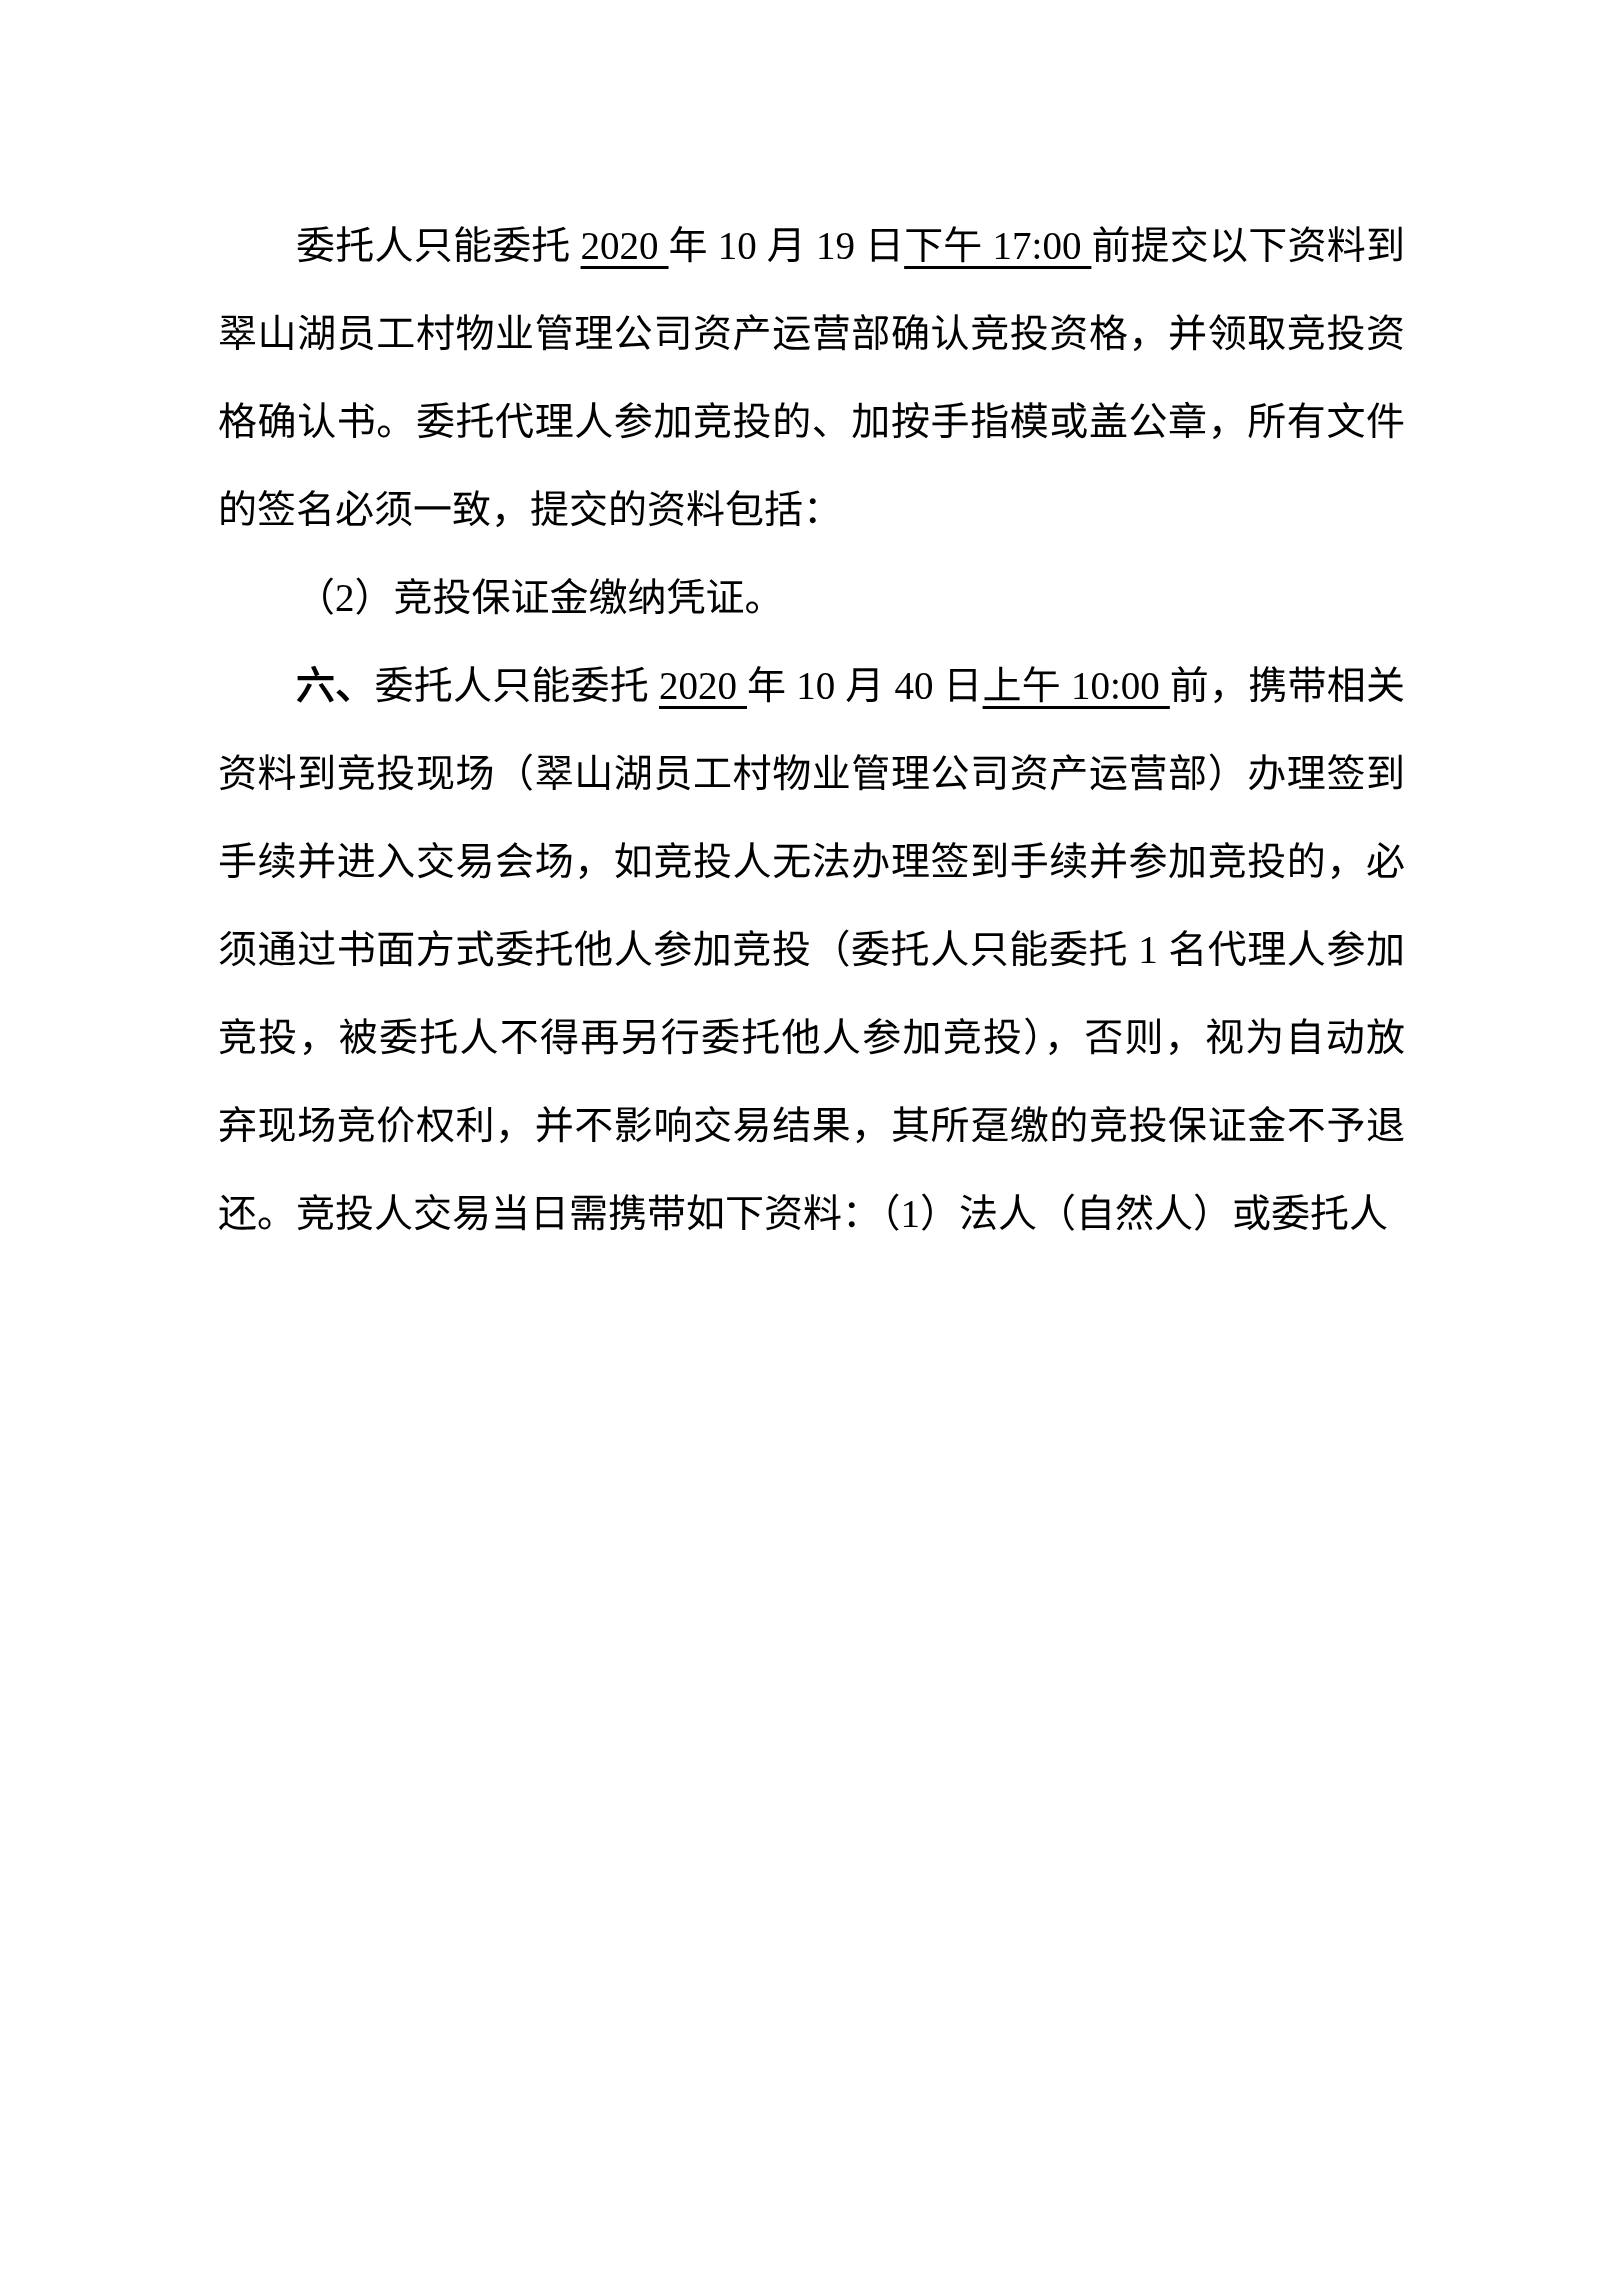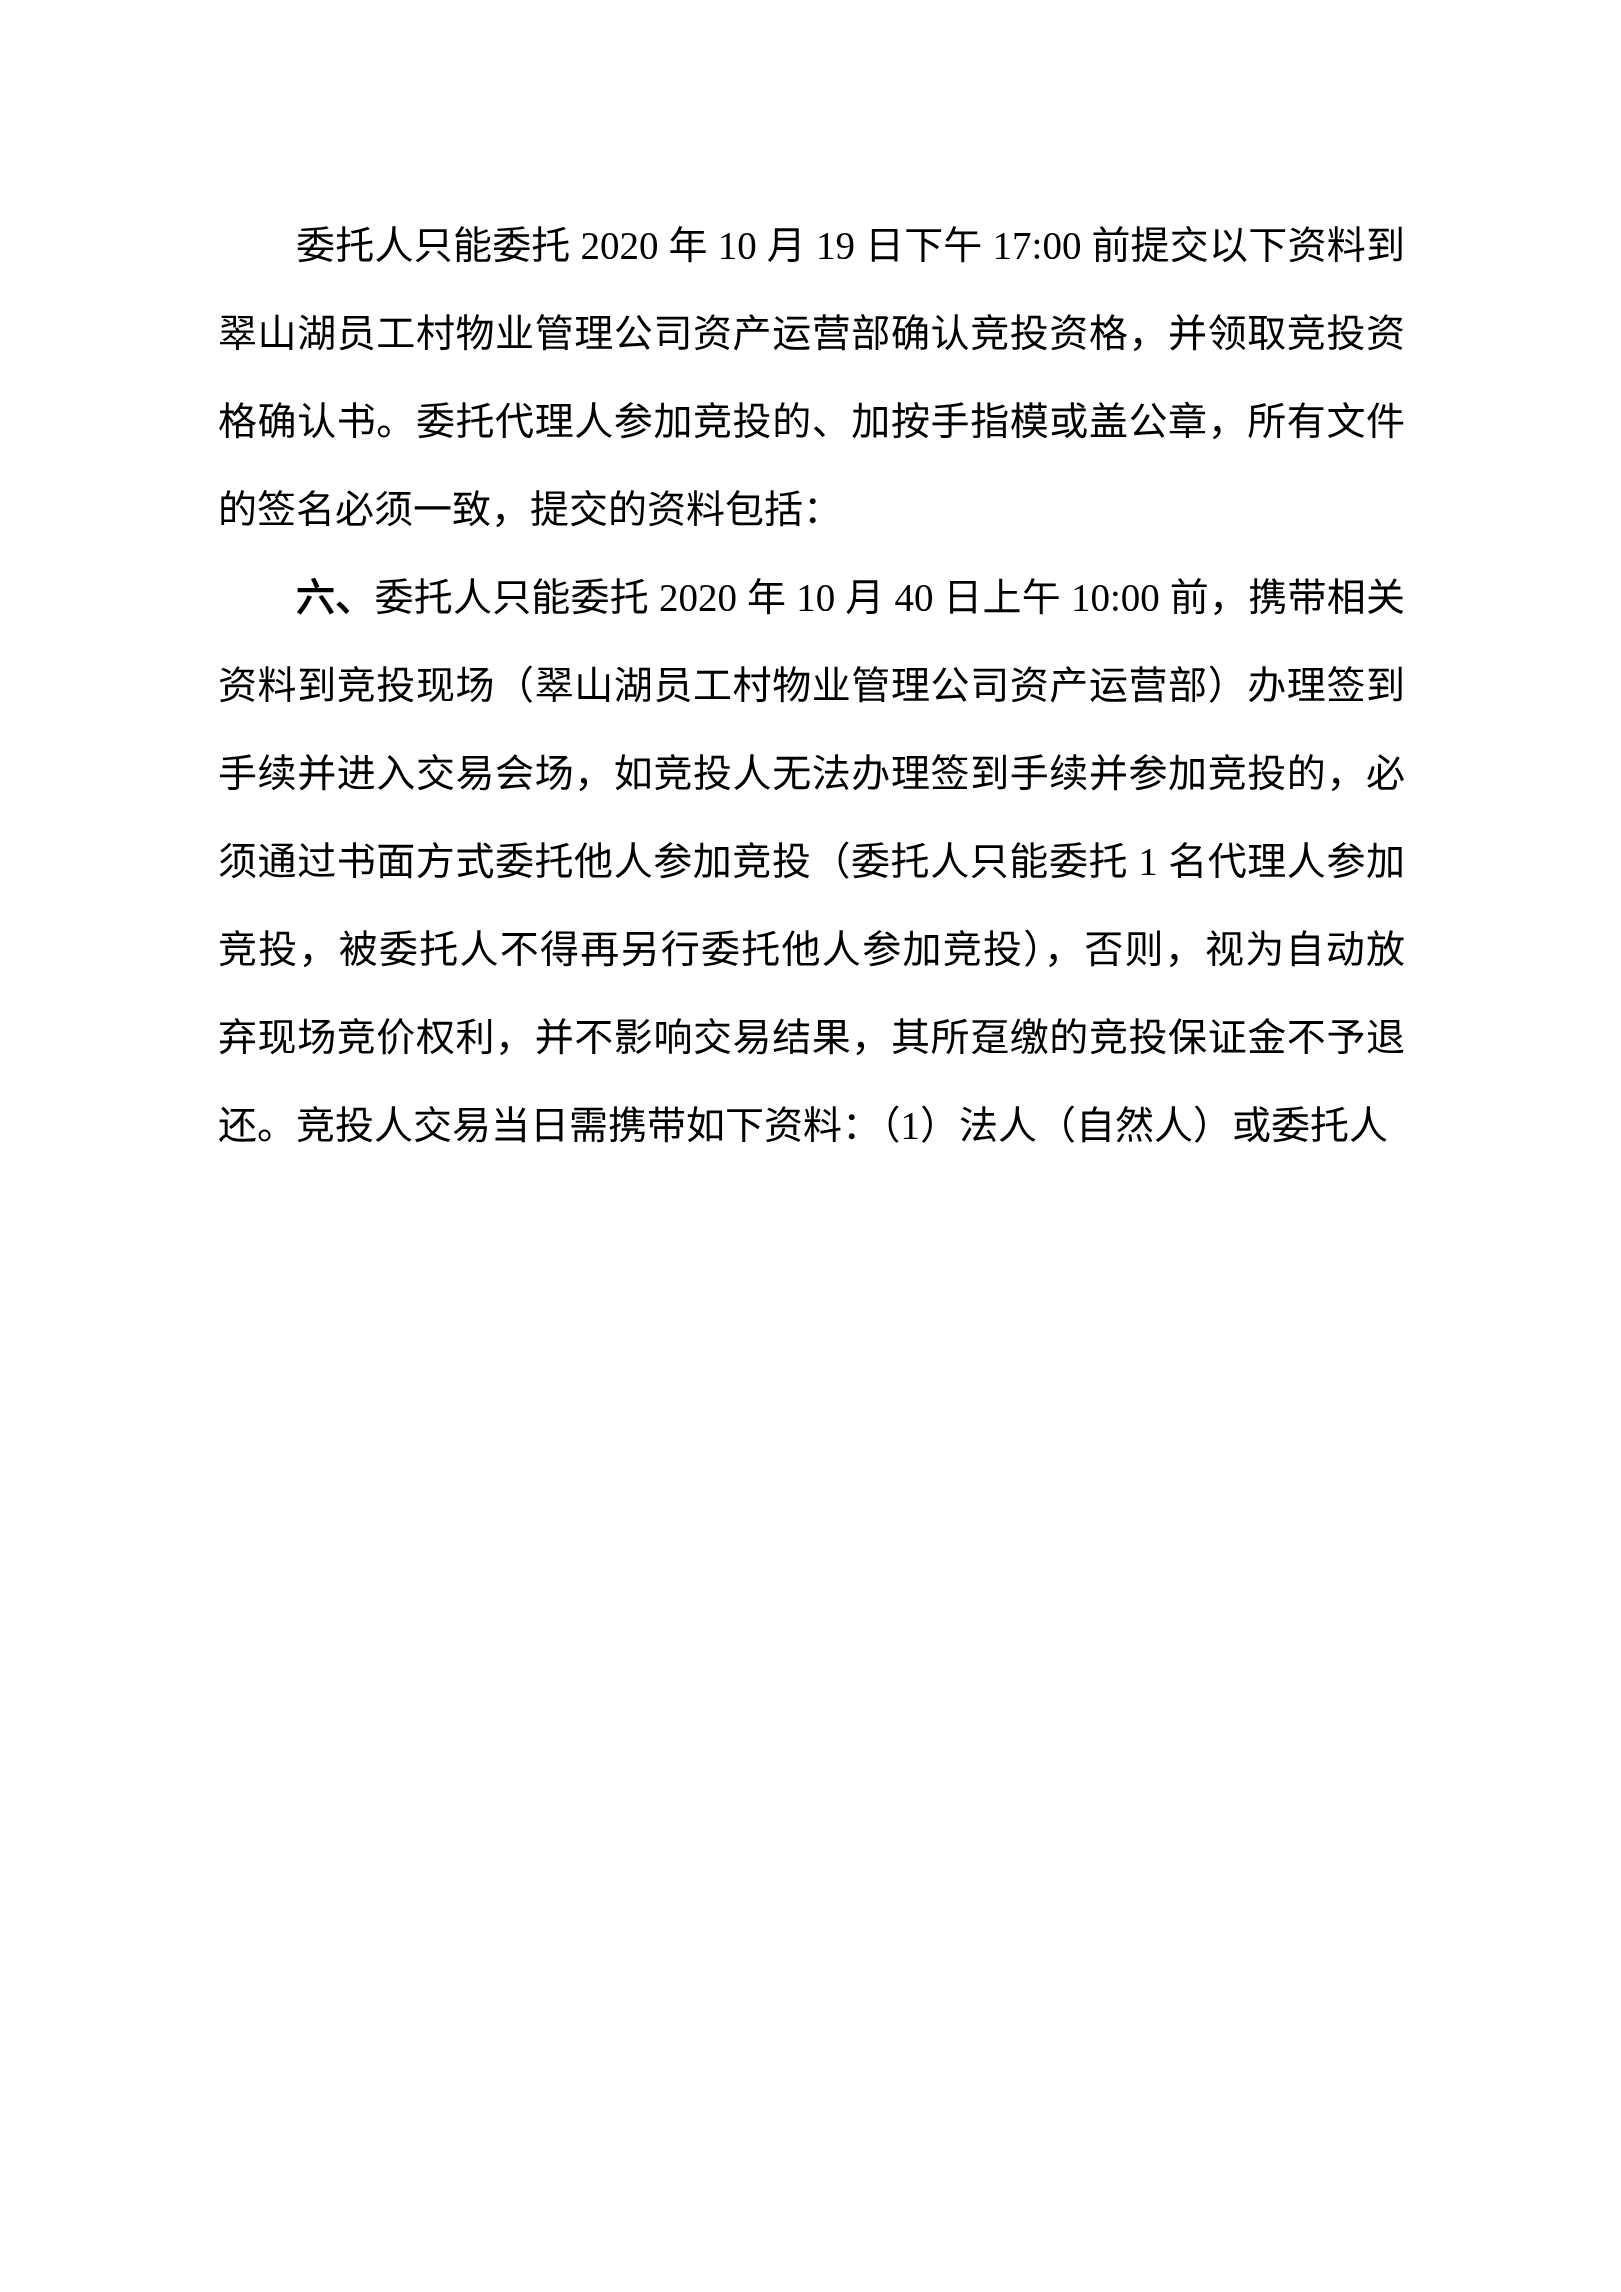--- a/index.html
+++ b/index.html
@@ -26,29 +26,31 @@
     margin: 0;
     font-family: "Liberation Serif", "DejaVu Serif", serif;
     font-size: 39px;
     line-height: 88px;
     color: #000000;
     text-align: justify;
     text-indent: 2em;
     word-break: normal;
   }
   .para span.u {
+    text-decoration: underline;
     text-decoration-thickness: 2.9px;
     text-underline-offset: 6.9px;
   }
   .para span.b {
     font-weight: bold;
   }
 </style>
 </head>
 <body>
 
 <div class="page">
   <div class="doc-body" style="color: rgb(0, 0, 0);">
       <p class="para"><span>委托人只能委托 </span><span class="u">2020 </span><span>年 10 月 19 日</span><span class="u">下午 17:00 </span><span>前提交以下资料到翠山湖员工村物业管理公司资产运营部确认竞投资格，并领取竞投资格确认书。委托代理人参加竞投的、加按手指模或盖公章，所有文件的签名必须一致，提交的资料包括：</span></p>
+      <p class="para"><span>（2）竞投保证金缴纳凭证。</span></p>
       <p class="para"><span class="b">六、</span><span>委托人只能委托 </span><span class="u">2020 </span><span>年 10 月 40 日</span><span class="u">上午 10:00 </span><span>前，携带相关资料到竞投现场（翠山湖员工村物业管理公司资产运营部）办理签到手续并进入交易会场，如竞投人无法办理签到手续并参加竞投的，必须通过书面方式委托他人参加竞投（委托人只能委托 1 名代理人参加竞投，被委托人不得再另行委托他人参加竞投），否则，视为自动放弃现场竞价权利，并不影响交易结果，其所趸缴的竞投保证金不予退还。竞投人交易当日需携带如下资料：（1）法人（自然人）或委托人</span></p>
     </div>
 </div>
 
 
 </body></html>

